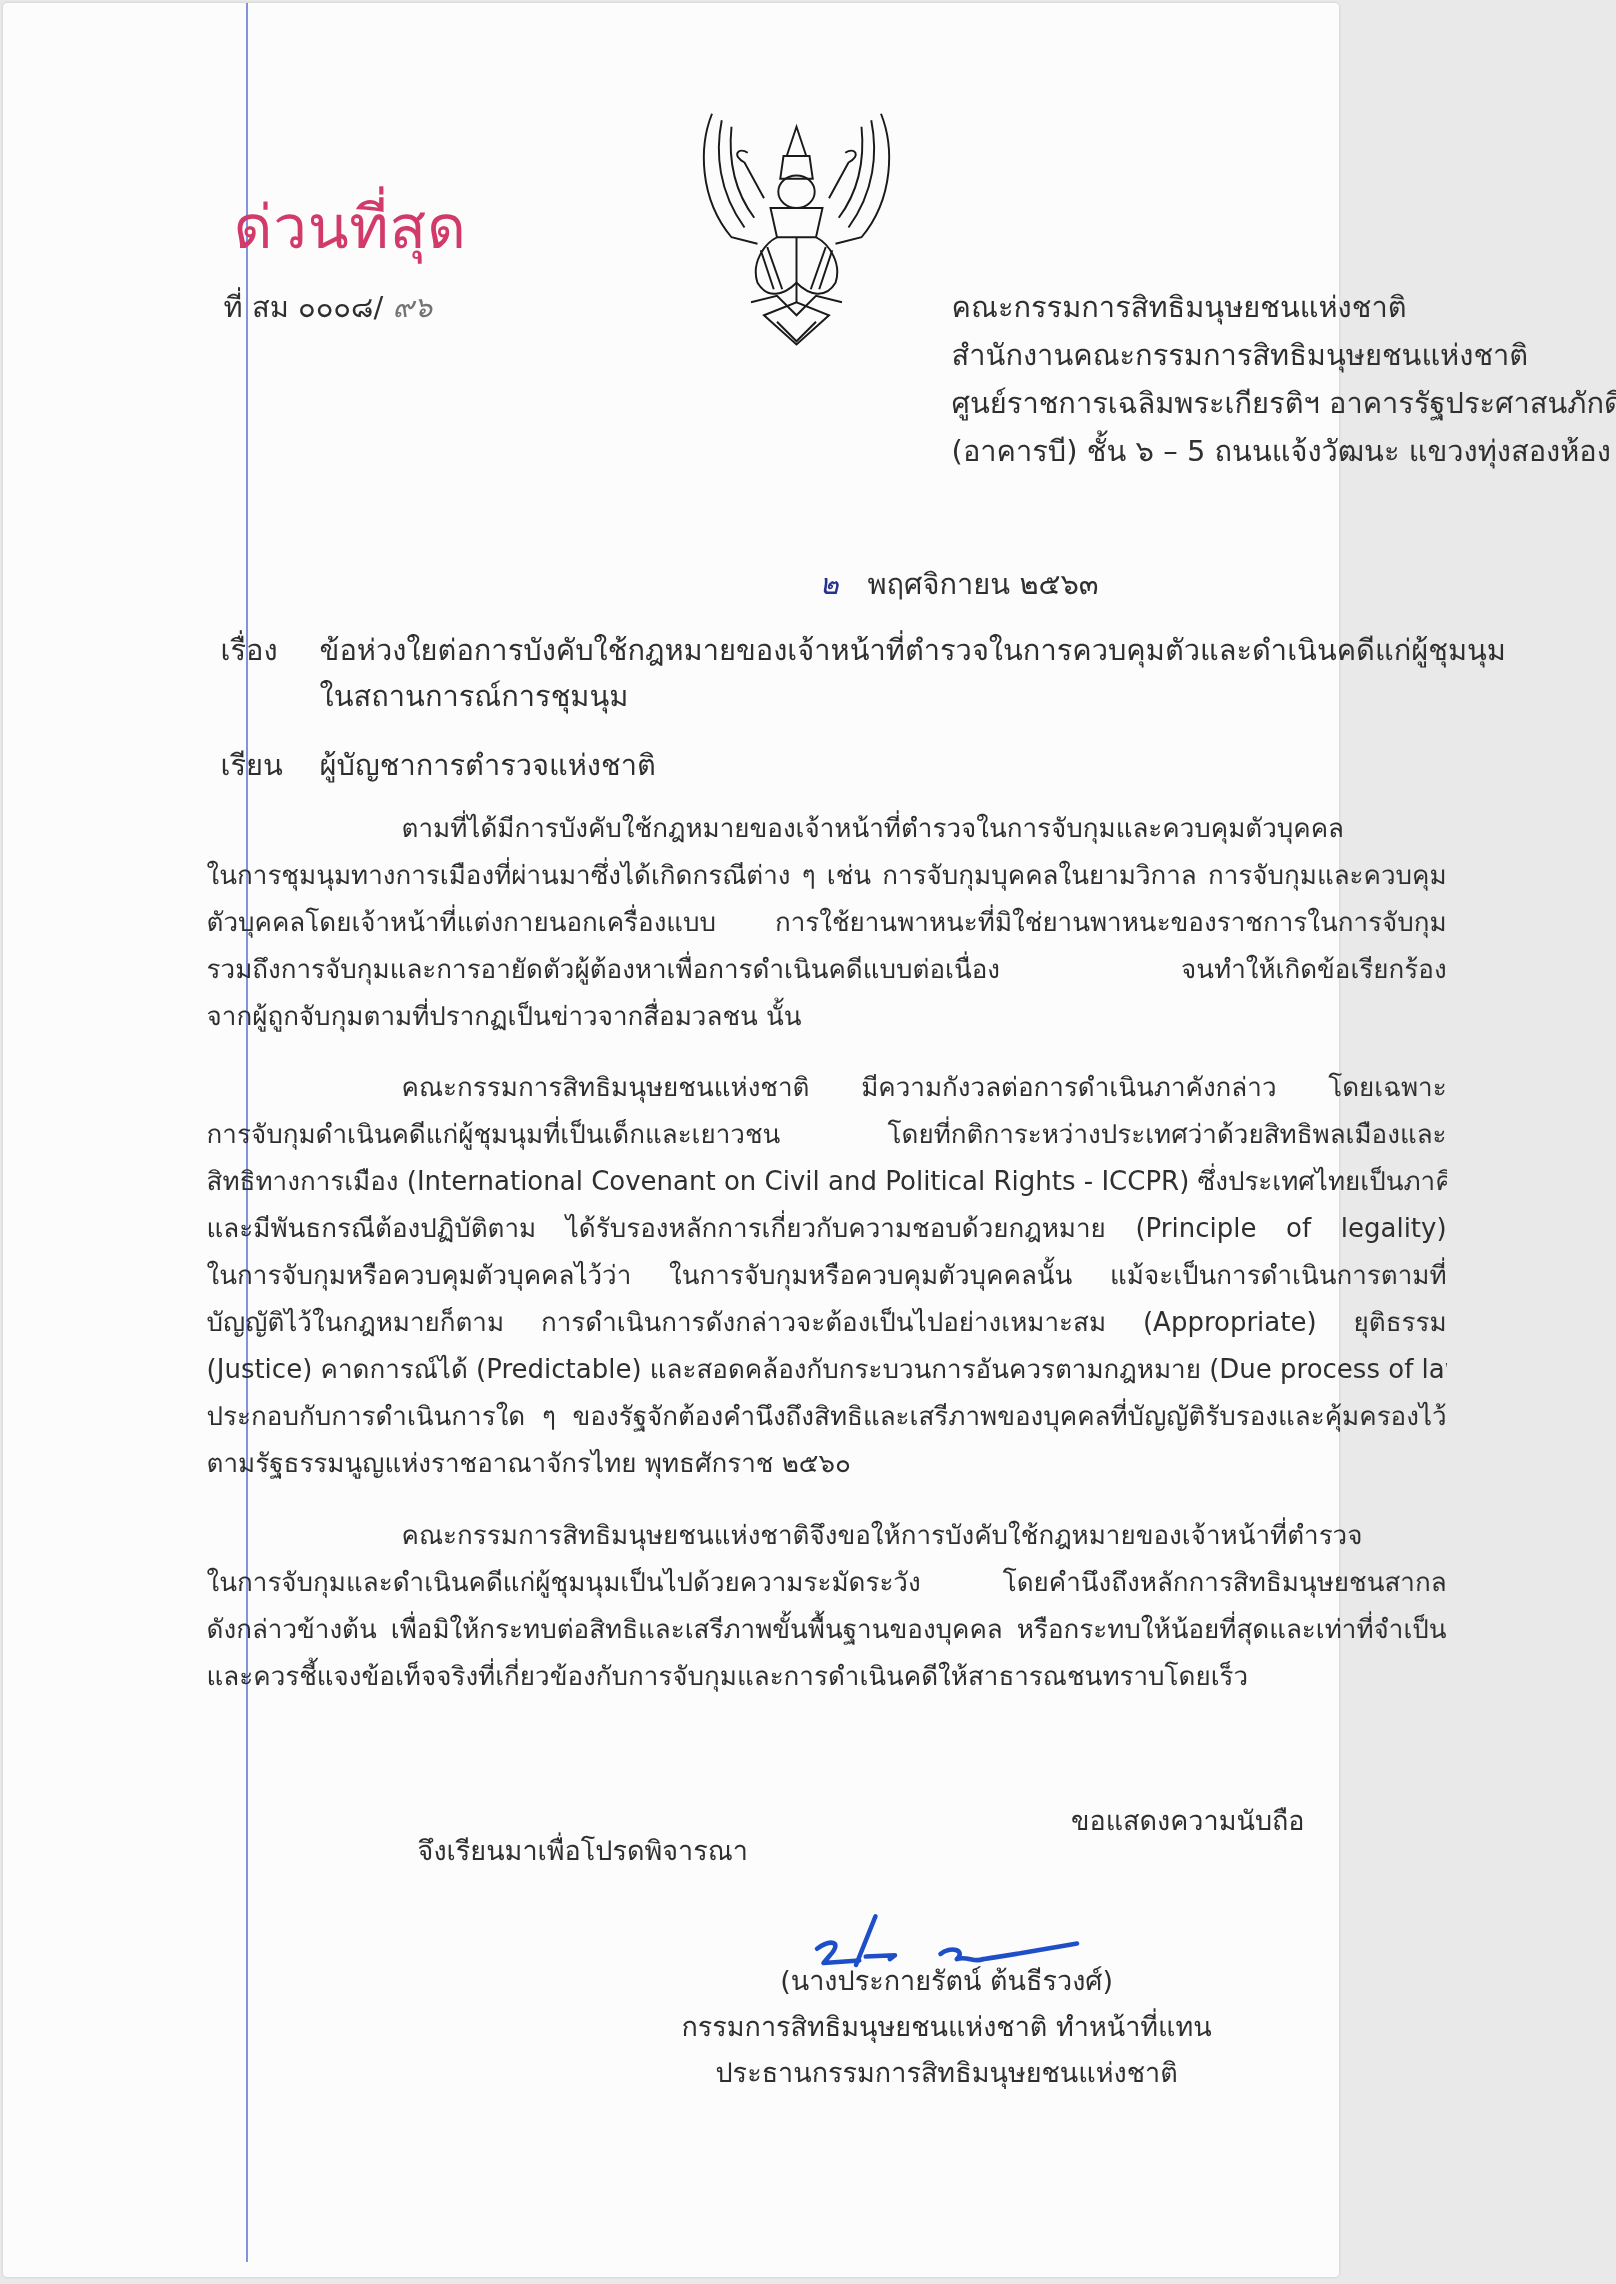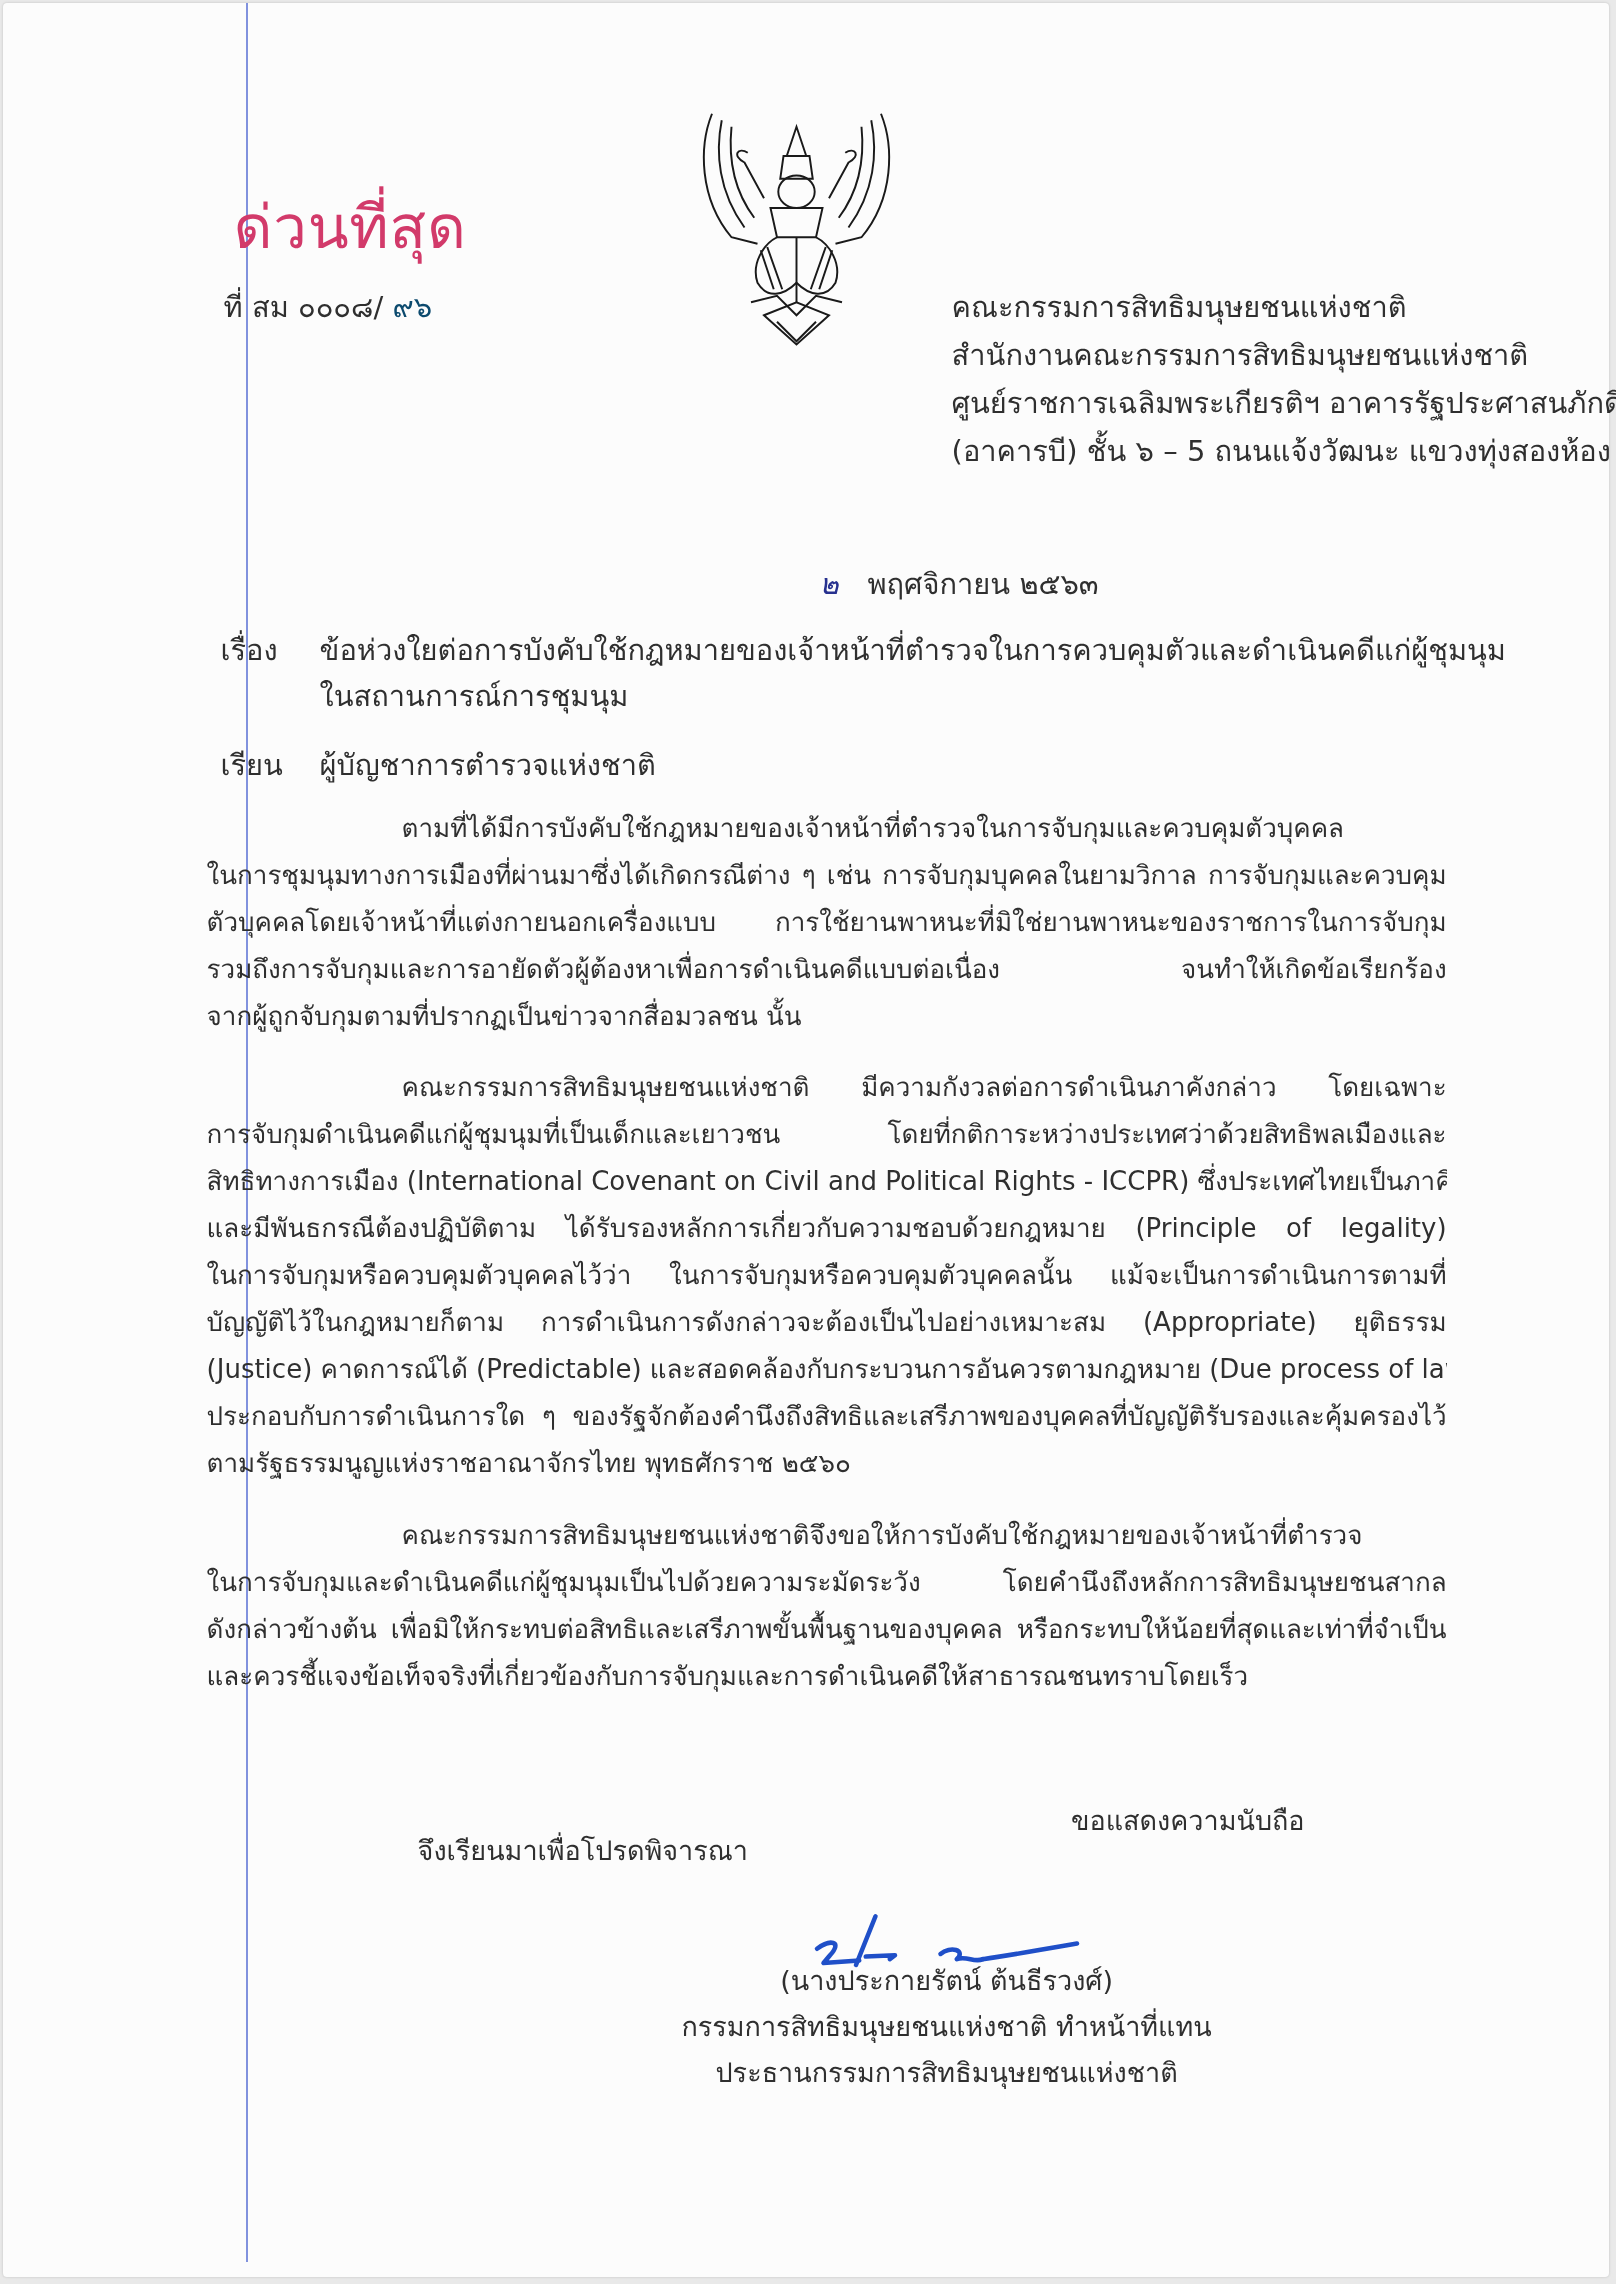--- a/index.html
+++ b/index.html
@@ -12,21 +12,21 @@
       height: 2284px;
       position: relative;
       overflow: hidden;
       font-family: "DejaVu Sans", "Liberation Sans", sans-serif;
       color: #2f2f2f;
     }
     .page {
       position: absolute;
       left: 2.6px;
       top: 2.6px;
-      width: 1606px;
+      width: 1336px;
       height: 2274px;
       background: #fcfcfc;
       border-radius: 3.9px;
       box-shadow: 0 0 2.6px rgba(0,0,0,0.18);
     }
     .margin-line {
       position: absolute;
       left: 243px;
       top: 0;
       width: 2px;
@@ -44,21 +44,22 @@
       font-family: "DejaVu Sans", sans-serif;
     }
     .ref-no {
       position: absolute;
       left: 221px;
       top: 281px;
       font-size: 29px;
       color: #2f2f2f;
     }
     .ref-no .handwritten {
-      color: #0c4a6e;
+      color: #737373;
+      font-style: italic;
     }
     .garuda {
       position: absolute;
       left: 683px;
       top: 104px;
       width: 221px;
       height: 241px;
     }
     .org-block {
       position: absolute;

